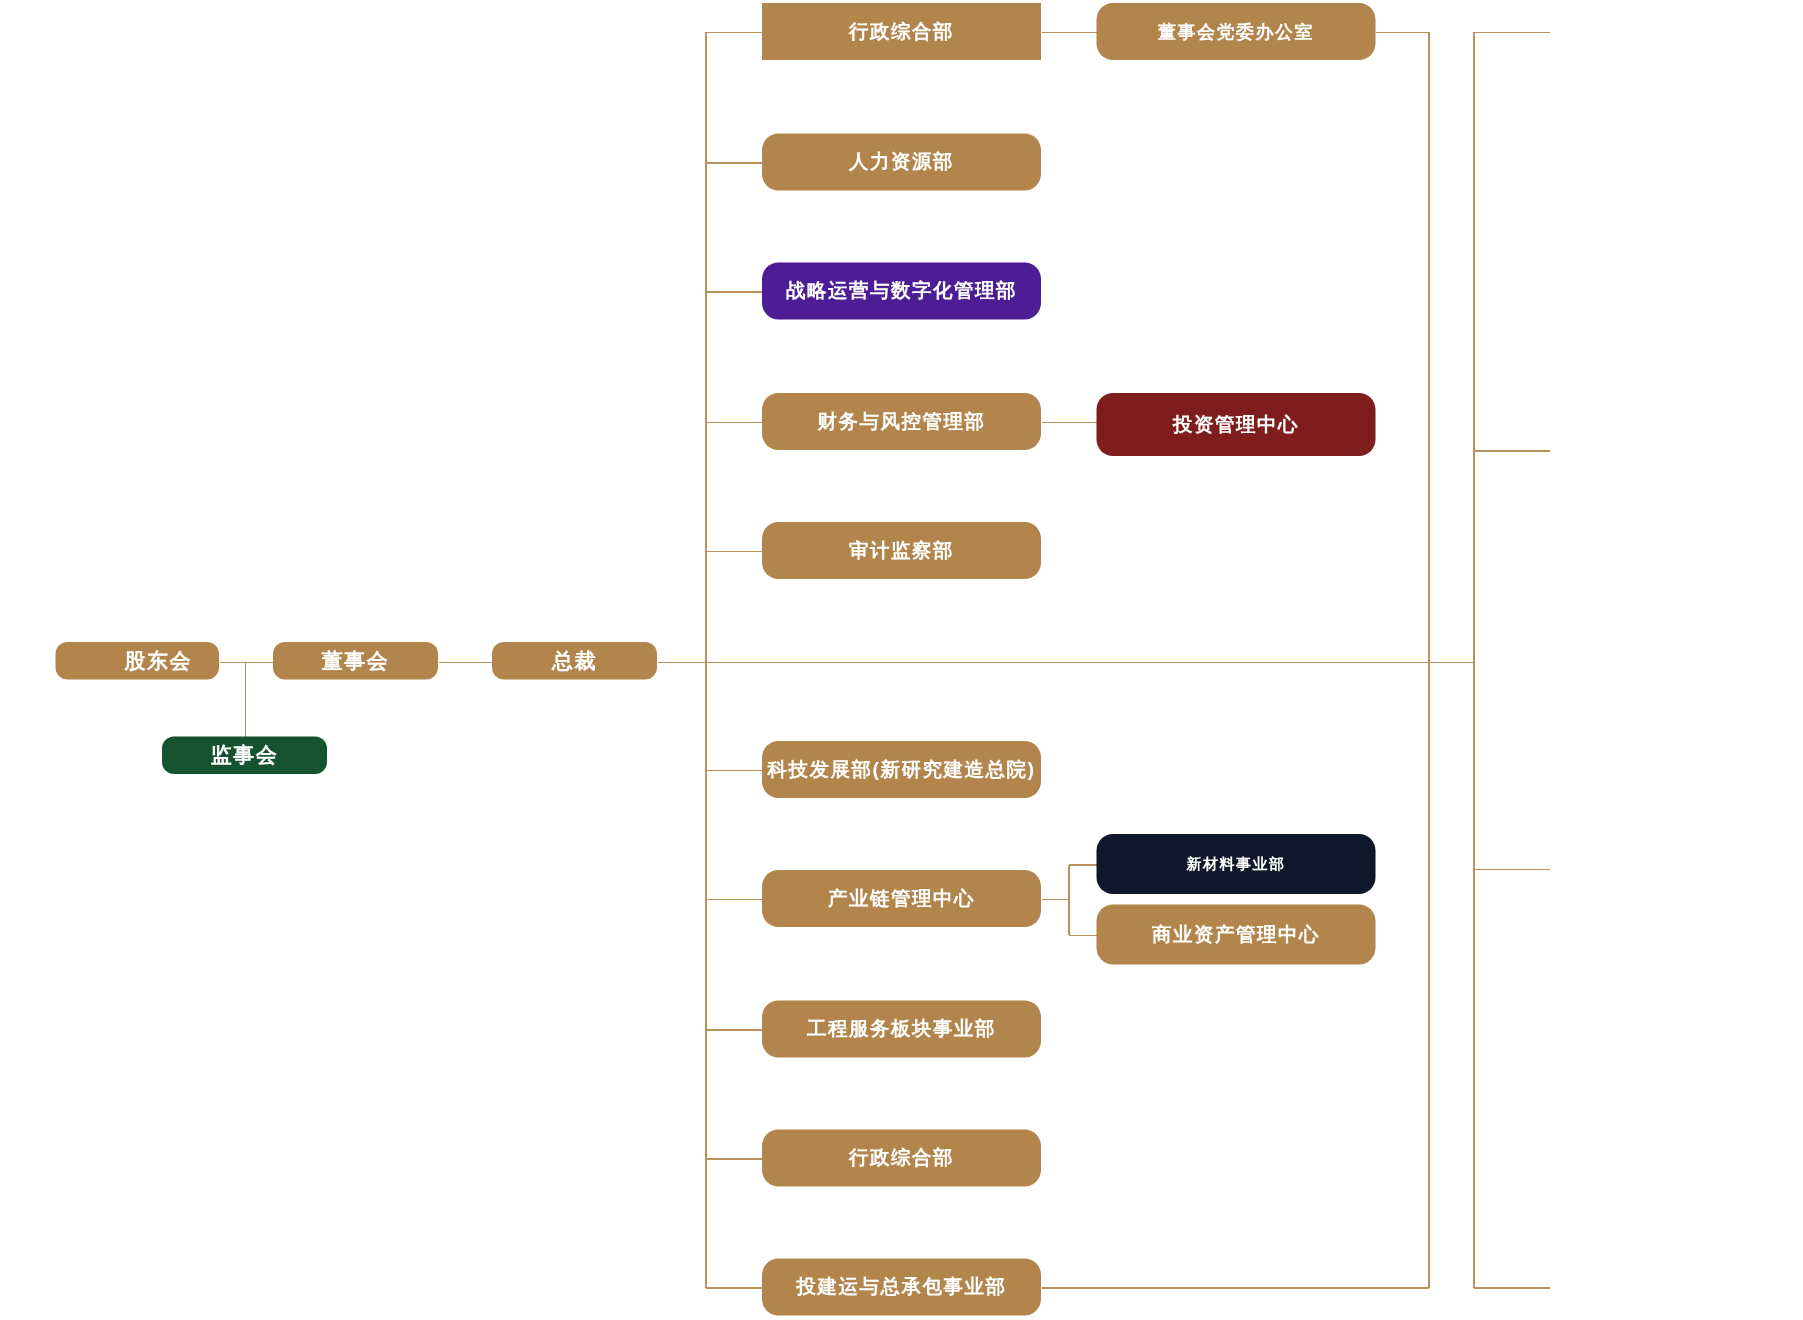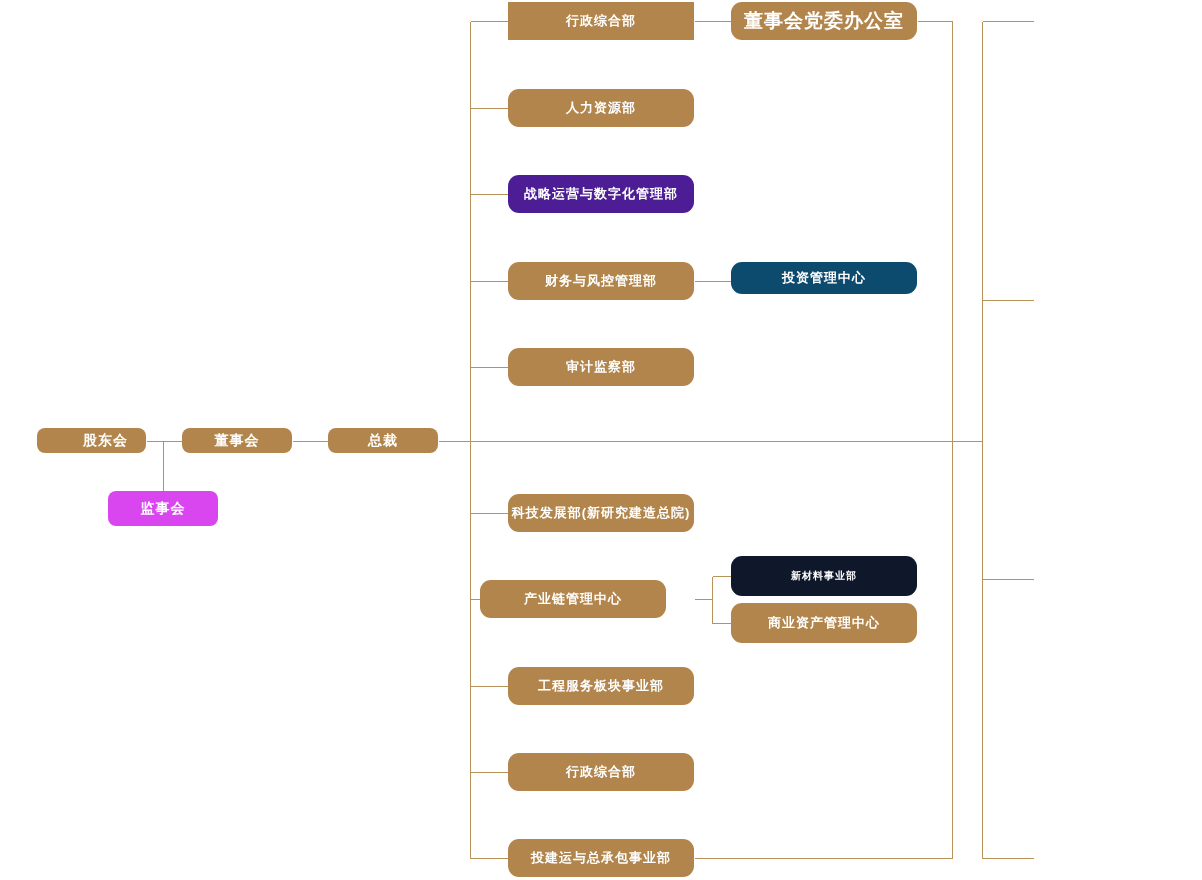--- a/index.html
+++ b/index.html
@@ -66,31 +66,31 @@
       <line x1="694.5" y1="858.5" x2="952.5" y2="858.5" stroke="#b9915b" stroke-width="1"></line>
       <line x1="952.5" y1="21.5" x2="952.5" y2="858.5" stroke="#b9915b" stroke-width="1"></line>
       <line x1="982.5" y1="21.5" x2="982.5" y2="858.5" stroke="#b9915b" stroke-width="1"></line>
       <line x1="982.5" y1="21.5" x2="1033.5" y2="21.5" stroke="#b9915b" stroke-width="1"></line>
       <line x1="982.5" y1="300.5" x2="1033.5" y2="300.5" stroke="#b9915b" stroke-width="1"></line>
       <line x1="982.5" y1="579.5" x2="1033.5" y2="579.5" stroke="#b9915b" stroke-width="1"></line>
       <line x1="982.5" y1="858.5" x2="1033.5" y2="858.5" stroke="#b9915b" stroke-width="1"></line>
     </svg>
   <div>
       <div class="node" style="left: 37px; top: 428px; width: 109px; height: 25px; font-size: 14px; background: rgb(177, 133, 76); color: rgb(255, 255, 255); border-radius: 8px; padding-left: 28px;">股东会</div>
-      <div class="node" style="left: 108px; top: 491px; width: 110px; height: 35px; font-size: 14px; background: #d946ef; color: rgb(255, 255, 255); border-radius: 8px;">监事会</div>
+      <div class="node" style="left: 108px; top: 491px; width: 110px; height: 25px; font-size: 14px; background: #14532d; color: rgb(255, 255, 255); border-radius: 8px;">监事会</div>
       <div class="node" style="left: 182px; top: 428px; width: 110px; height: 25px; font-size: 14px; background: rgb(177, 133, 76); color: rgb(255, 255, 255); border-radius: 8px;">董事会</div>
       <div class="node" style="left: 328px; top: 428px; width: 110px; height: 25px; font-size: 14px; background: rgb(177, 133, 76); color: rgb(255, 255, 255); border-radius: 8px;">总裁</div>
       <div class="node" style="left: 508px; top: 2px; width: 186px; height: 38px; font-size: 13px; background: rgb(177, 133, 76); color: rgb(255, 255, 255); border-radius: 0;">行政综合部</div>
       <div class="node" style="left: 508px; top: 89px; width: 186px; height: 38px; font-size: 13px; background: rgb(177, 133, 76); color: rgb(255, 255, 255); border-radius: 11px;">人力资源部</div>
       <div class="node" style="left: 508px; top: 175px; width: 186px; height: 38px; font-size: 13px; background: #4c1d95; color: rgb(255, 255, 255); border-radius: 11px;">战略运营与数字化管理部</div>
       <div class="node" style="left: 508px; top: 262px; width: 186px; height: 38px; font-size: 13px; background: rgb(177, 133, 76); color: rgb(255, 255, 255); border-radius: 11px; text-align: center;">财务与风控管理部</div>
       <div class="node" style="left: 508px; top: 348px; width: 186px; height: 38px; font-size: 13px; background: rgb(177, 133, 76); color: rgb(255, 255, 255); border-radius: 11px;">审计监察部</div>
       <div class="node" style="left: 508px; top: 494px; width: 186px; height: 38px; font-size: 13px; background: rgb(177, 133, 76); color: rgb(255, 255, 255); border-radius: 11px;">科技发展部(新研究建造总院)</div>
-      <div class="node" style="left: 480px; top: 580px; width: 186px; height: 38px; font-size: 13px; background: rgb(177, 133, 76); color: rgb(255, 255, 255); border-radius: 11px;">产业链管理中心</div>
+      <div class="node" style="left: 508px; top: 580px; width: 186px; height: 38px; font-size: 13px; background: rgb(177, 133, 76); color: rgb(255, 255, 255); border-radius: 11px;">产业链管理中心</div>
       <div class="node" style="left: 508px; top: 667px; width: 186px; height: 38px; font-size: 13px; background: rgb(177, 133, 76); color: rgb(255, 255, 255); border-radius: 11px;">工程服务板块事业部</div>
       <div class="node" style="left: 508px; top: 753px; width: 186px; height: 38px; font-size: 13px; background: rgb(177, 133, 76); color: rgb(255, 255, 255); border-radius: 11px;">行政综合部</div>
       <div class="node" style="left: 508px; top: 839px; width: 186px; height: 38px; font-size: 13px; background: rgb(177, 133, 76); color: rgb(255, 255, 255); border-radius: 11px;">投建运与总承包事业部</div>
-      <div class="node" style="left: 731px; top: 2px; width: 186px; height: 38px; font-size: 19px; background: rgb(177, 133, 76); color: rgb(255, 255, 255); border-radius: 11px;">董事会党委办公室</div>
-      <div class="node" style="left: 731px; top: 262px; width: 186px; height: 32px; font-size: 13px; background: #0c4a6e; color: rgb(255, 255, 255); border-radius: 11px;">投资管理中心</div>
+      <div class="node" style="left: 731px; top: 2px; width: 186px; height: 38px; font-size: 12px; background: rgb(177, 133, 76); color: rgb(255, 255, 255); border-radius: 11px;">董事会党委办公室</div>
+      <div class="node" style="left: 731px; top: 262px; width: 186px; height: 42px; font-size: 13px; background: #7f1d1d; color: rgb(255, 255, 255); border-radius: 11px;">投资管理中心</div>
       <div class="node" style="left: 731px; top: 556px; width: 186px; height: 40px; font-size: 10px; background: #0f172a; color: rgb(255, 255, 255); border-radius: 11px;">新材料事业部</div>
       <div class="node" style="left: 731px; top: 603px; width: 186px; height: 40px; font-size: 13px; background: rgb(177, 133, 76); color: rgb(255, 255, 255); border-radius: 11px;">商业资产管理中心</div>
     </div>
 </div>
 
 </body></html>

